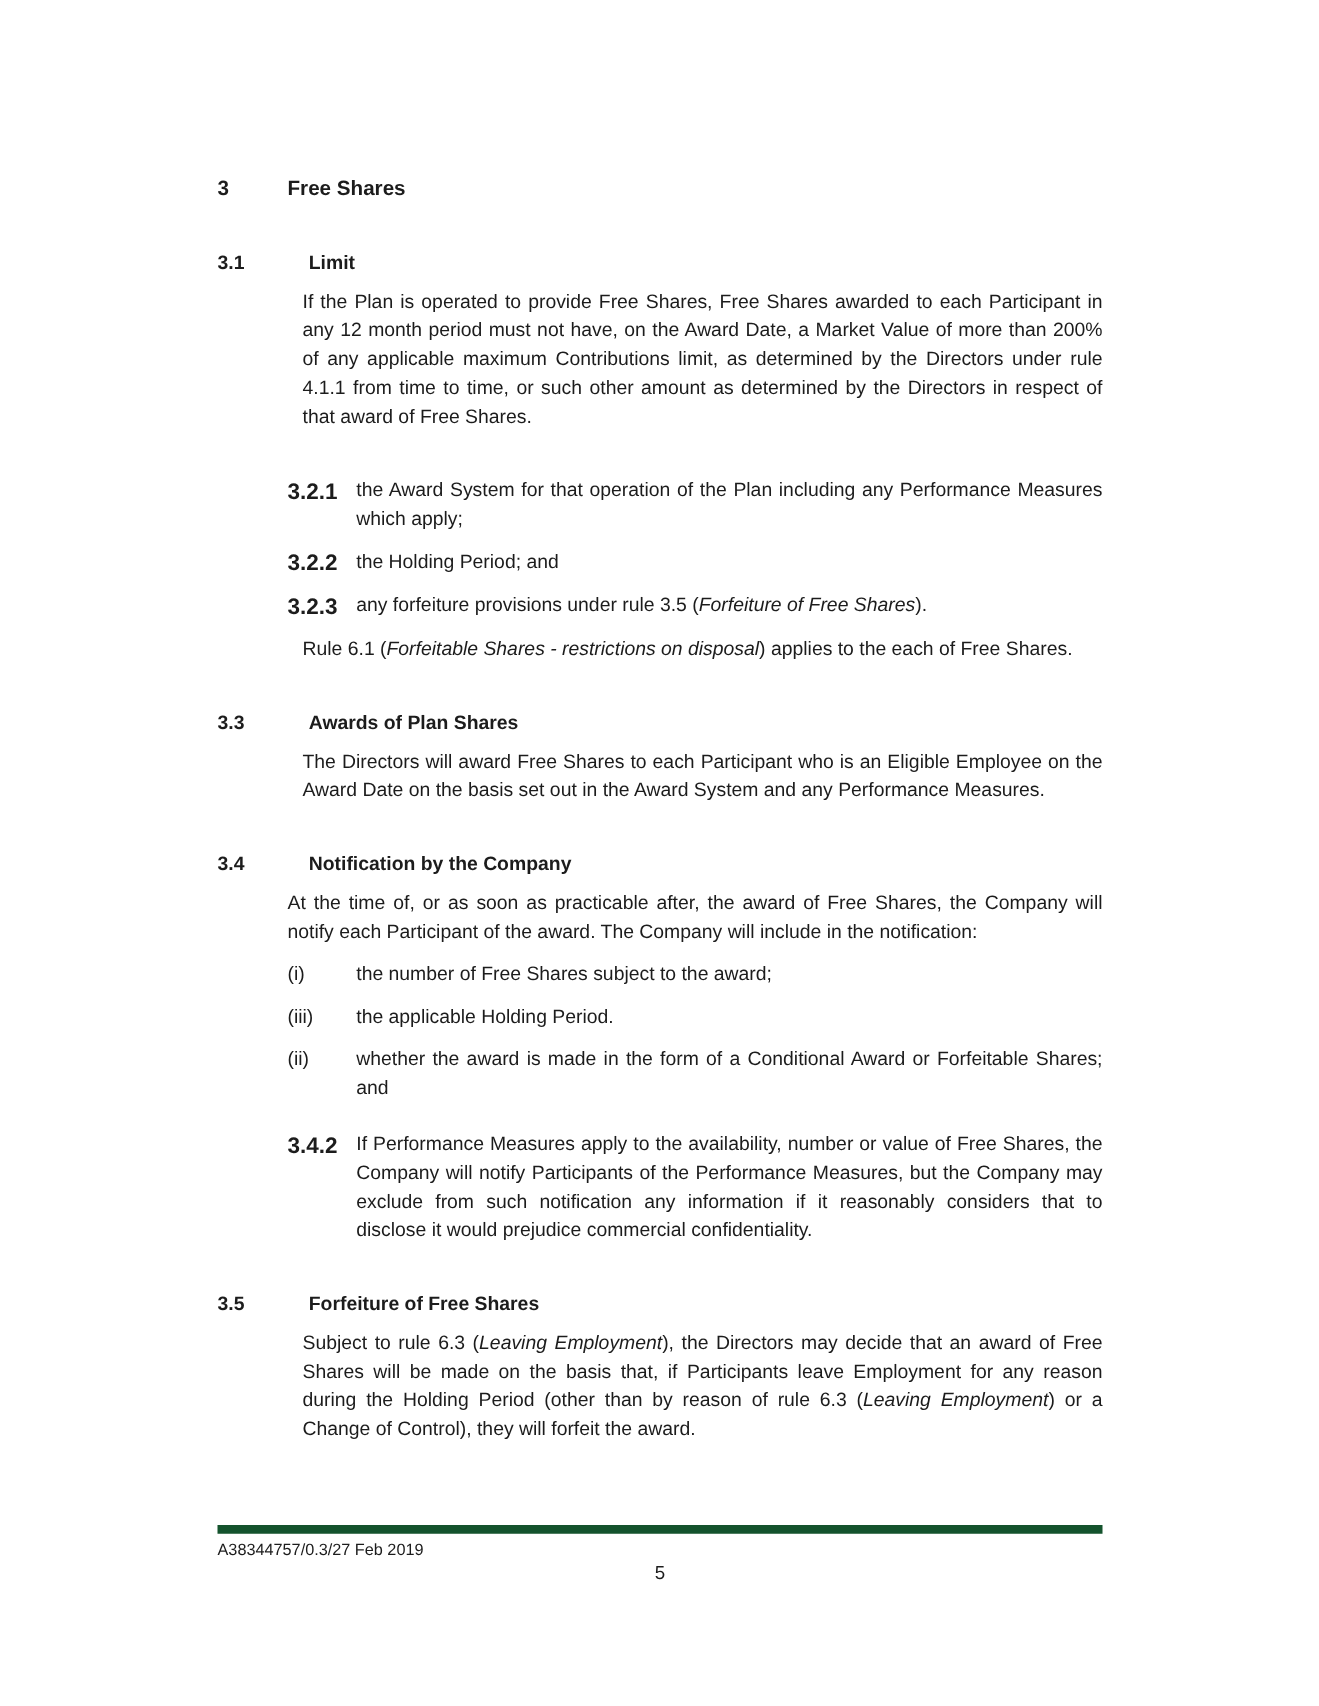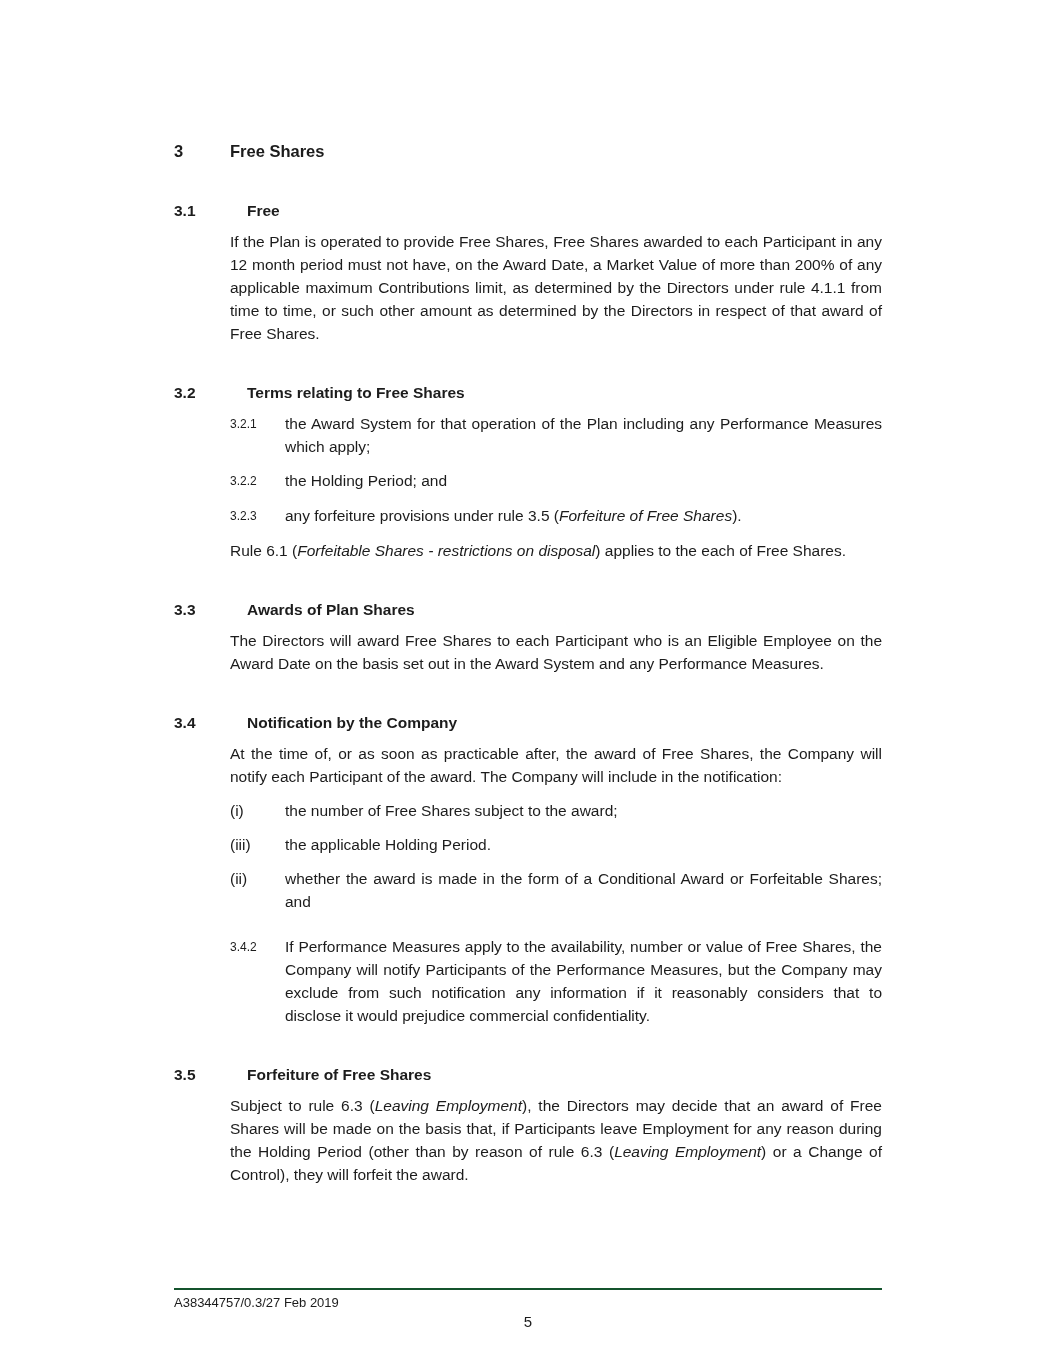--- a/index.html
+++ b/index.html
@@ -22,72 +22,68 @@
     width: 708px;
   }
   .hrow { display: flex; }
   .num { width: 56px; flex-shrink: 0; font-weight: 700; }
   .ttl { font-weight: 700; text-align: center; }
   .h1 { font-size: 16.5px; }
   .h2 { margin-bottom: 8px; gap: 17px; }
   .subsection { margin-top: 36px; }
   .body-ind { margin-left: 56px; }
   .para { text-align: justify; margin-bottom: 11px; }
-  .para:last-child { margin-bottom: 0; }
+  .para:last-child { margin-bottom: 0; margin-left: 12px; }
   .item { display: flex; margin-bottom: 11px; }
   .item-num {
     width: 55px;
     flex-shrink: 0;
-    font-weight: 400;
-    font-size: 12px;
+    font-weight: 700;
+    font-size: 18px;
     line-height: 23px;
     padding-top: 1px;
   }
   .item-text { flex: 1; text-align: justify; }
   .item-body { flex: 1; }
   .roman-list { margin-top: 11px; }
   .roman-marker { width: 55px; flex-shrink: 0; }
   .it { font-style: italic; }
   .footer {
     position: absolute;
     left: 174px;
-    top: 1288px;
+    top: 1220px;
     width: 708px;
-    border-top: 2px solid #14532d;
+    border-top: 7px solid #14532d;
     padding-top: 4px;
   }
   .footer-ref { font-size: 13px; line-height: 17px; }
   .footer-page { text-align: center; font-size: 15px; line-height: 20px; margin-top: 1px; }
 </style>
 </head>
 <body>
 
 <div class="page">
   <div class="content">
 
     <div class="hrow h1">
       <span class="num">3</span>
       <span class="ttl">Free Shares</span>
     </div>
 
     <section class="subsection">
       <div class="hrow h2">
         <span class="num">3.1</span>
-        <span class="ttl">Free</span>
+        <span class="ttl">Limit</span>
       </div>
       <div class="body-ind">
         <p class="para">If the Plan is operated to provide Free Shares, Free Shares awarded to each Participant in any 12 month period must not have, on the Award Date, a Market Value of more than 200% of any applicable maximum Contributions limit, as determined by the Directors under rule 4.1.1 from time to time, or such other amount as determined by the Directors in respect of that award of Free Shares.</p>
       </div>
     </section>
 
     <section class="subsection">
-      <div class="hrow h2">
-        <span class="num">3.2</span>
-        <span class="ttl">Terms relating to Free Shares</span>
-      </div>
       <div class="body-ind">
 
         <div class="item">
           <span class="item-num">3.2.1</span>
           <p class="item-text"><span>the Award System for that operation of the Plan including any Performance Measures which apply;</span></p>
         </div>
 
         <div class="item">
           <span class="item-num">3.2.2</span>
           <p class="item-text"><span>the Holding Period; and</span></p>

